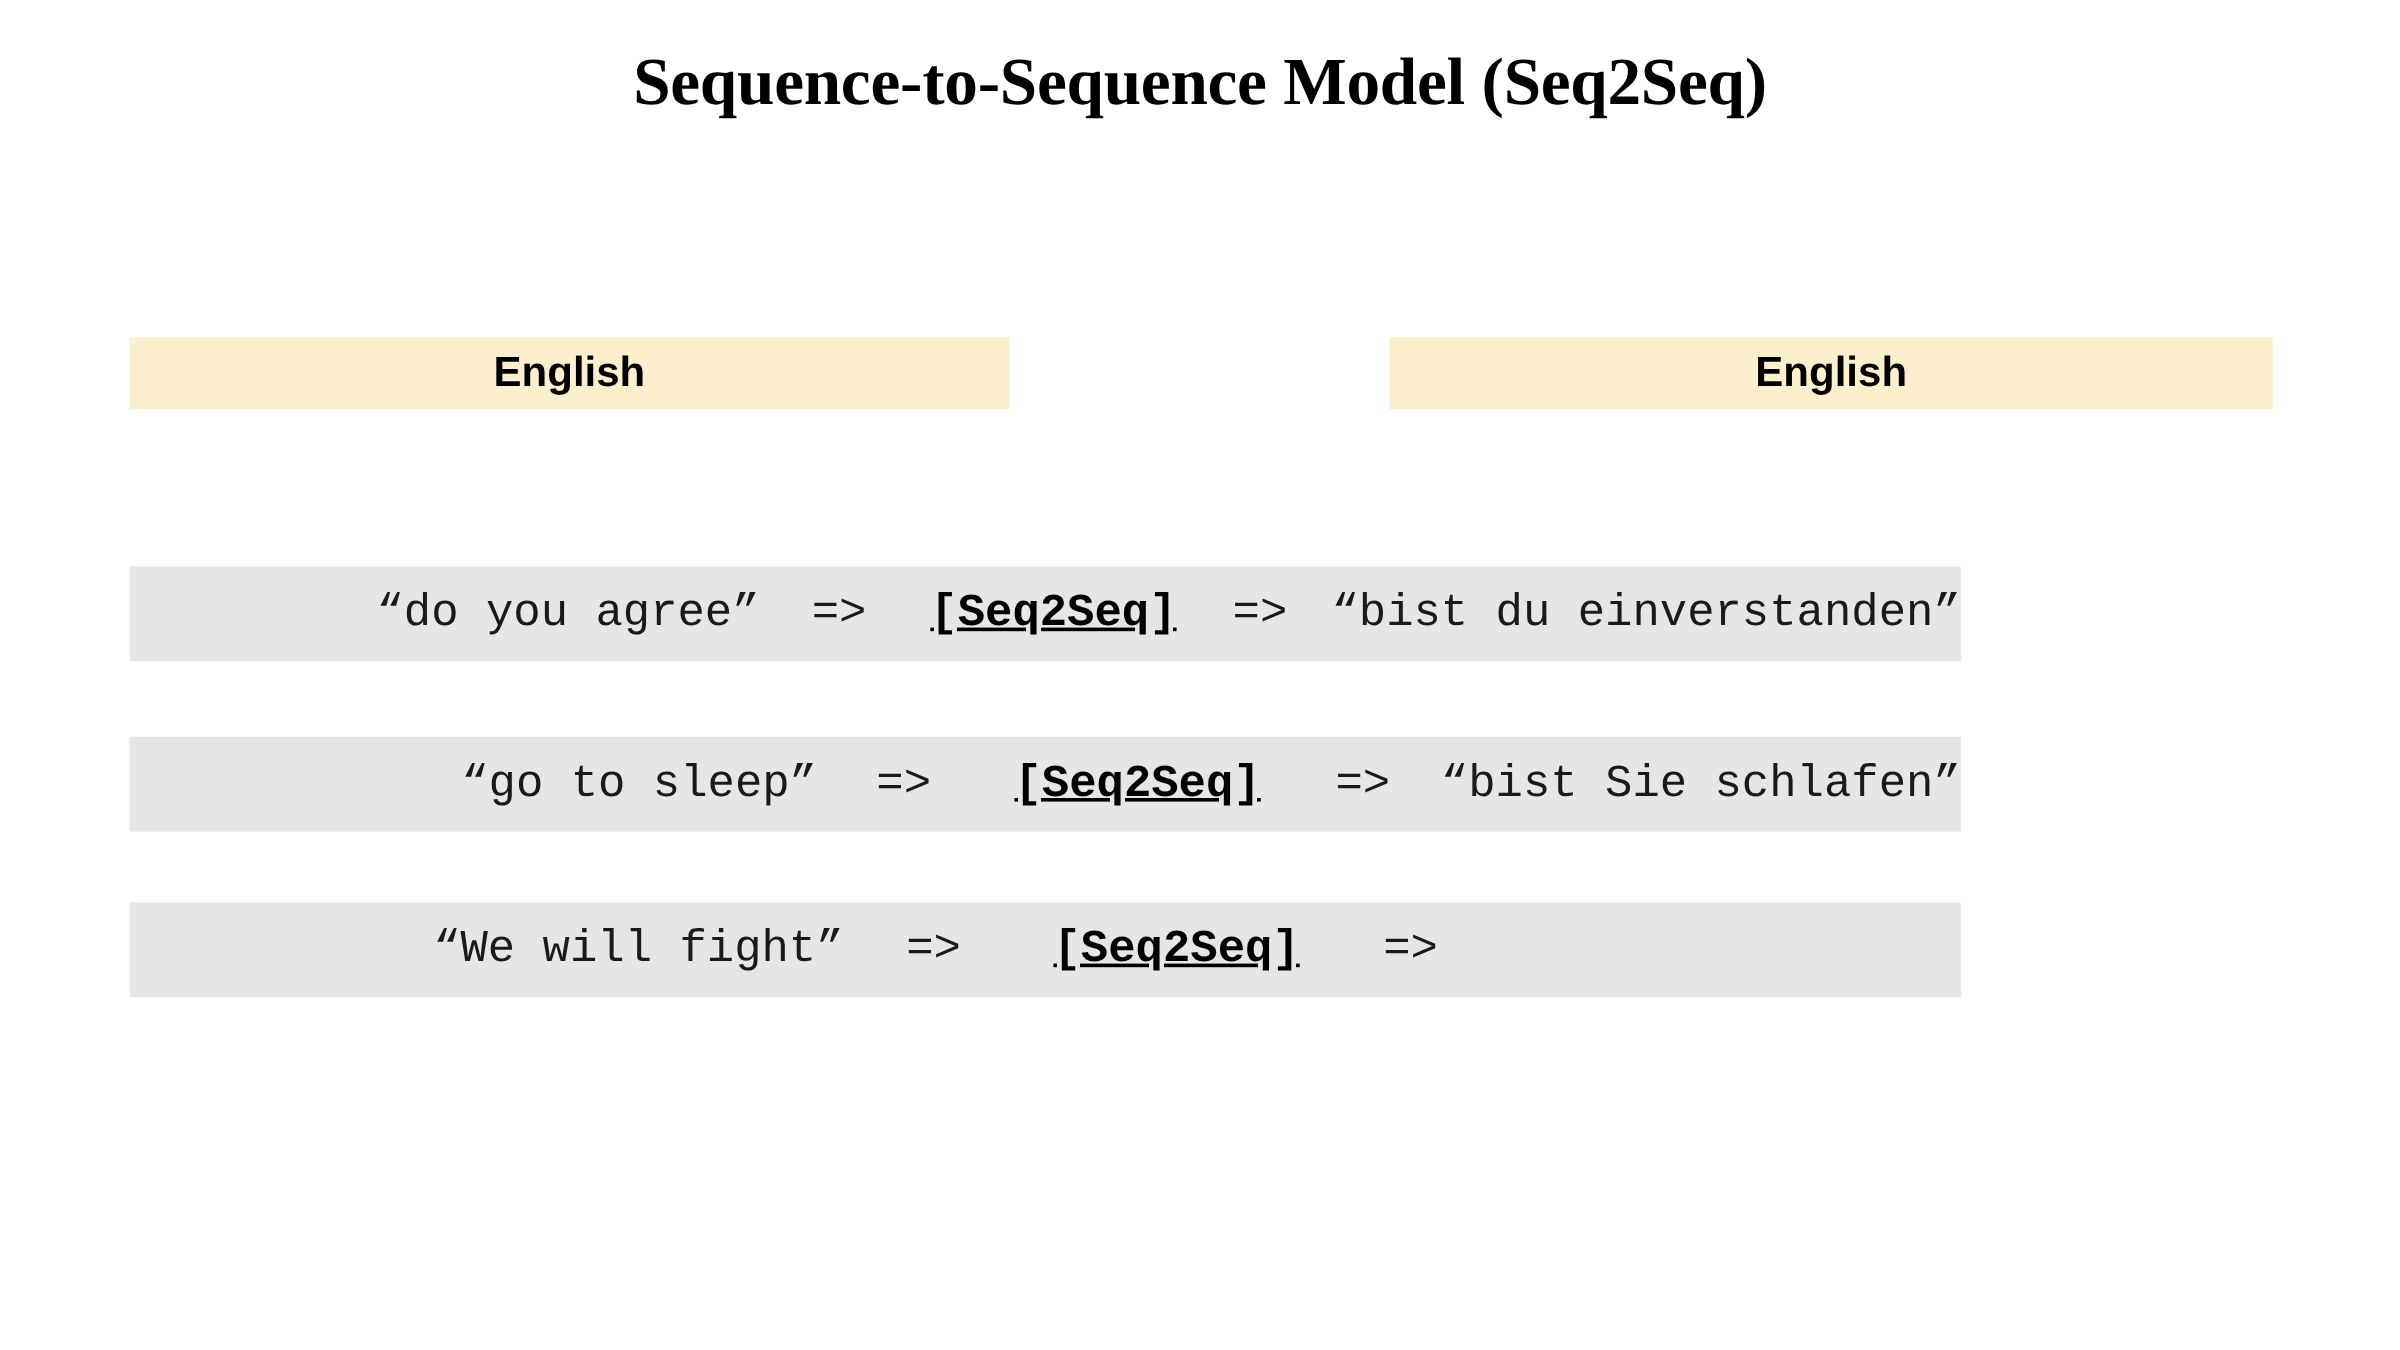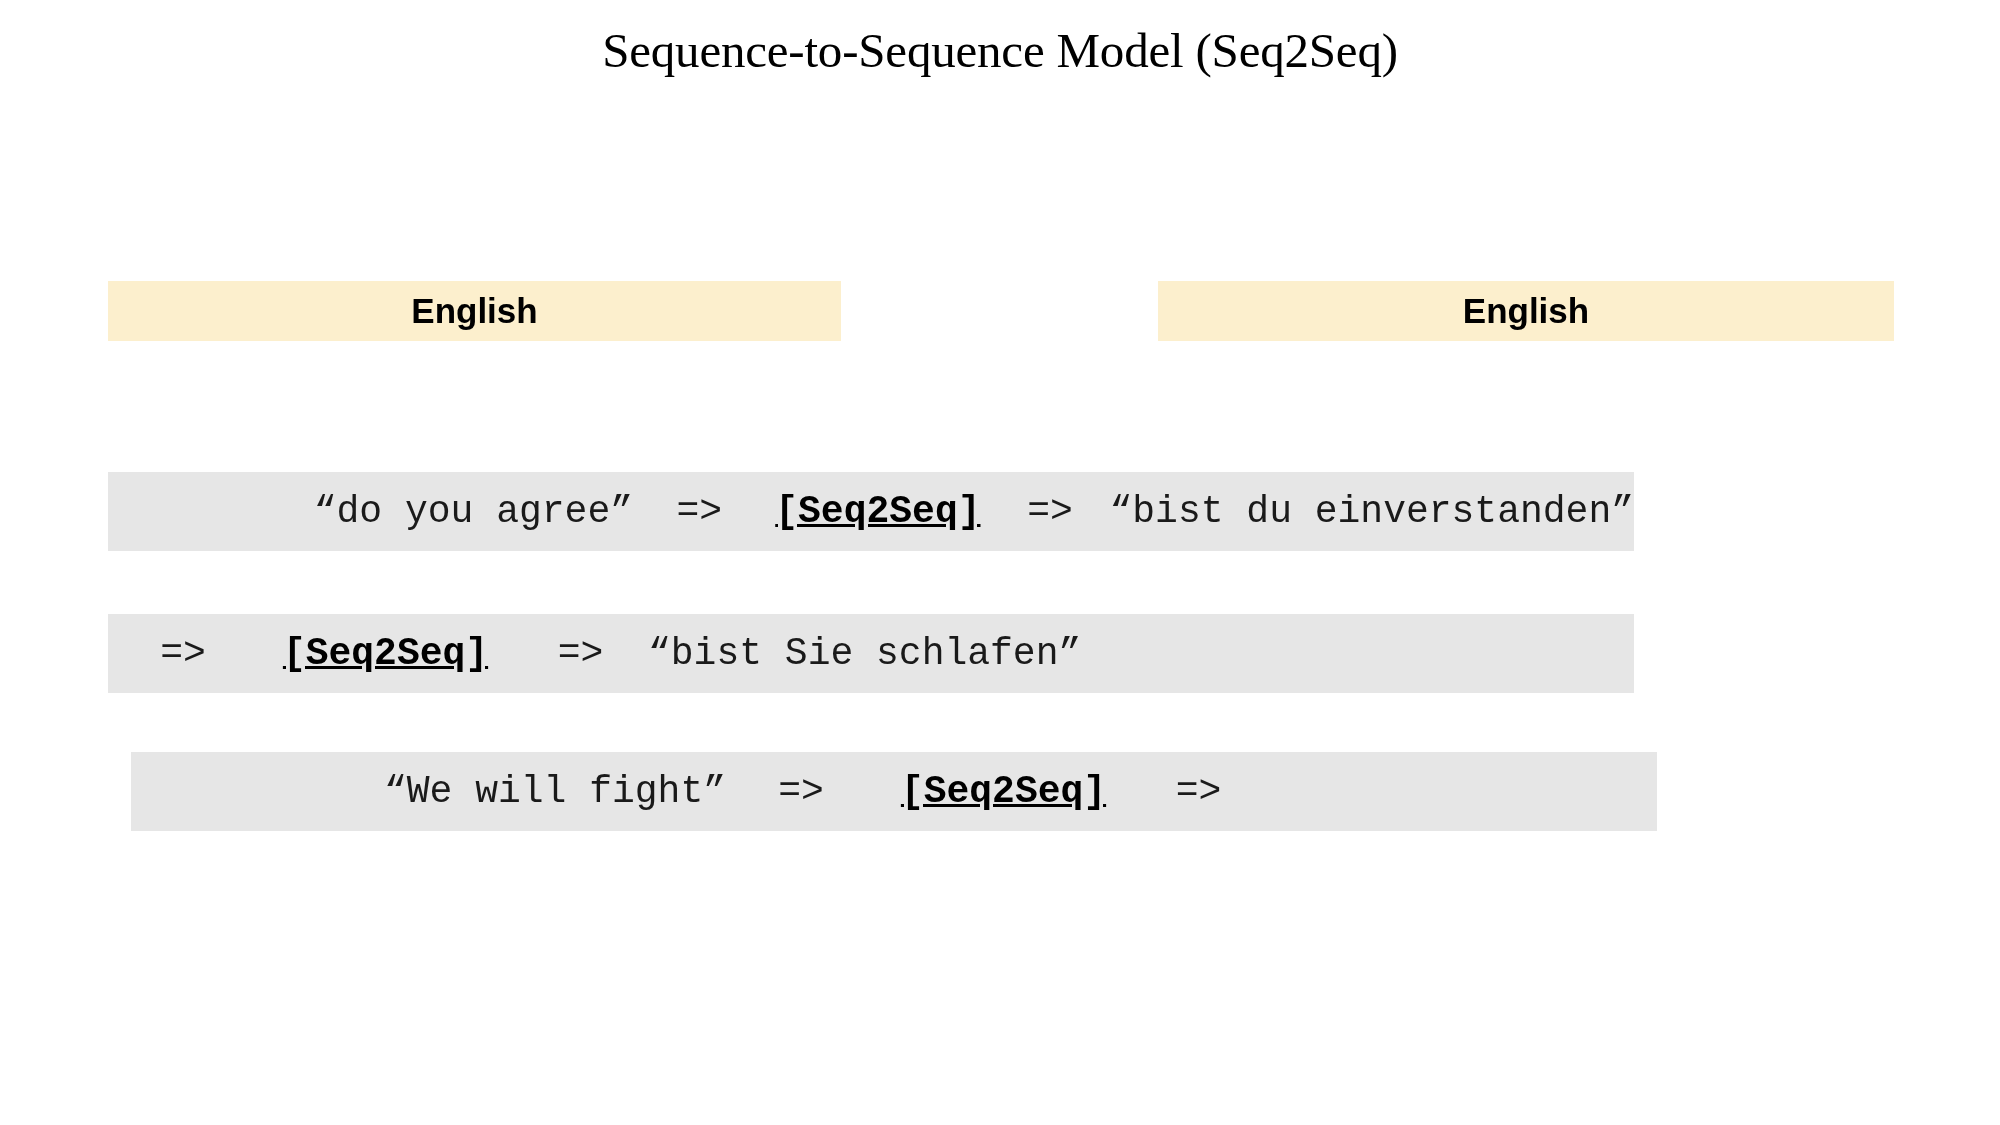--- a/index.html
+++ b/index.html
@@ -13,26 +13,26 @@
     position: relative;
     overflow: hidden;
     font-family: "Liberation Sans", sans-serif;
     -webkit-font-smoothing: antialiased;
   }
 
   
   .slide-title {
     position: absolute;
     left: 0;
-    top: 14px;
+    top: 32px;
     width: 2000px;
     text-align: center;
     font-family: "Liberation Serif", "DejaVu Serif", serif;
-    font-weight: 400;
-    font-size: 49px;
+    font-weight: 700;
+    font-size: 56px;
     line-height: 74px;
     color: #000000;
     letter-spacing: -0.2px;
     white-space: nowrap;
   }
 
   
   .col-header {
     position: absolute;
     top: 281px;
@@ -63,21 +63,21 @@
     display: flex;
     align-items: center;
     font-family: "Liberation Mono", "DejaVu Sans Mono", monospace;
     font-size: 38px;
     line-height: 79px;
     color: #1a1a1a;
     white-space: pre;
   }
   .row-1 { top: 472px; }
   .row-2 { top: 614px; }
-  .row-3 { top: 752px; margin-left: 23px; }
+  .row-3 { top: 752px; }
 
   .cell-source {
     width: 595px;
     text-align: right;
     padding-right: 0;
   }
   .cell-arrow-left {
     width: 150px;
     text-align: center;
   }
@@ -113,20 +113,21 @@
 
 <div class="row-band row-1">
   <span class="cell-source">“do you agree”</span>
   <span class="cell-arrow-left">=&gt;</span>
   <span class="cell-model">[Seq2Seq]</span>
   <span class="cell-arrow-right">=&gt;</span>
   <span class="cell-target">“bist du einverstanden”</span>
 </div>
 
 <div class="row-band row-2">
+  <span class="cell-source">“go to sleep”</span>
   <span class="cell-arrow-left">=&gt;</span>
   <span class="cell-model">[Seq2Seq]</span>
   <span class="cell-arrow-right">=&gt;</span>
   <span class="cell-target">“bist Sie schlafen”</span>
 </div>
 
 <div class="row-band row-3">
   <span class="cell-source">“We will fight”</span>
   <span class="cell-arrow-left">=&gt;</span>
   <span class="cell-model">[Seq2Seq]</span>

